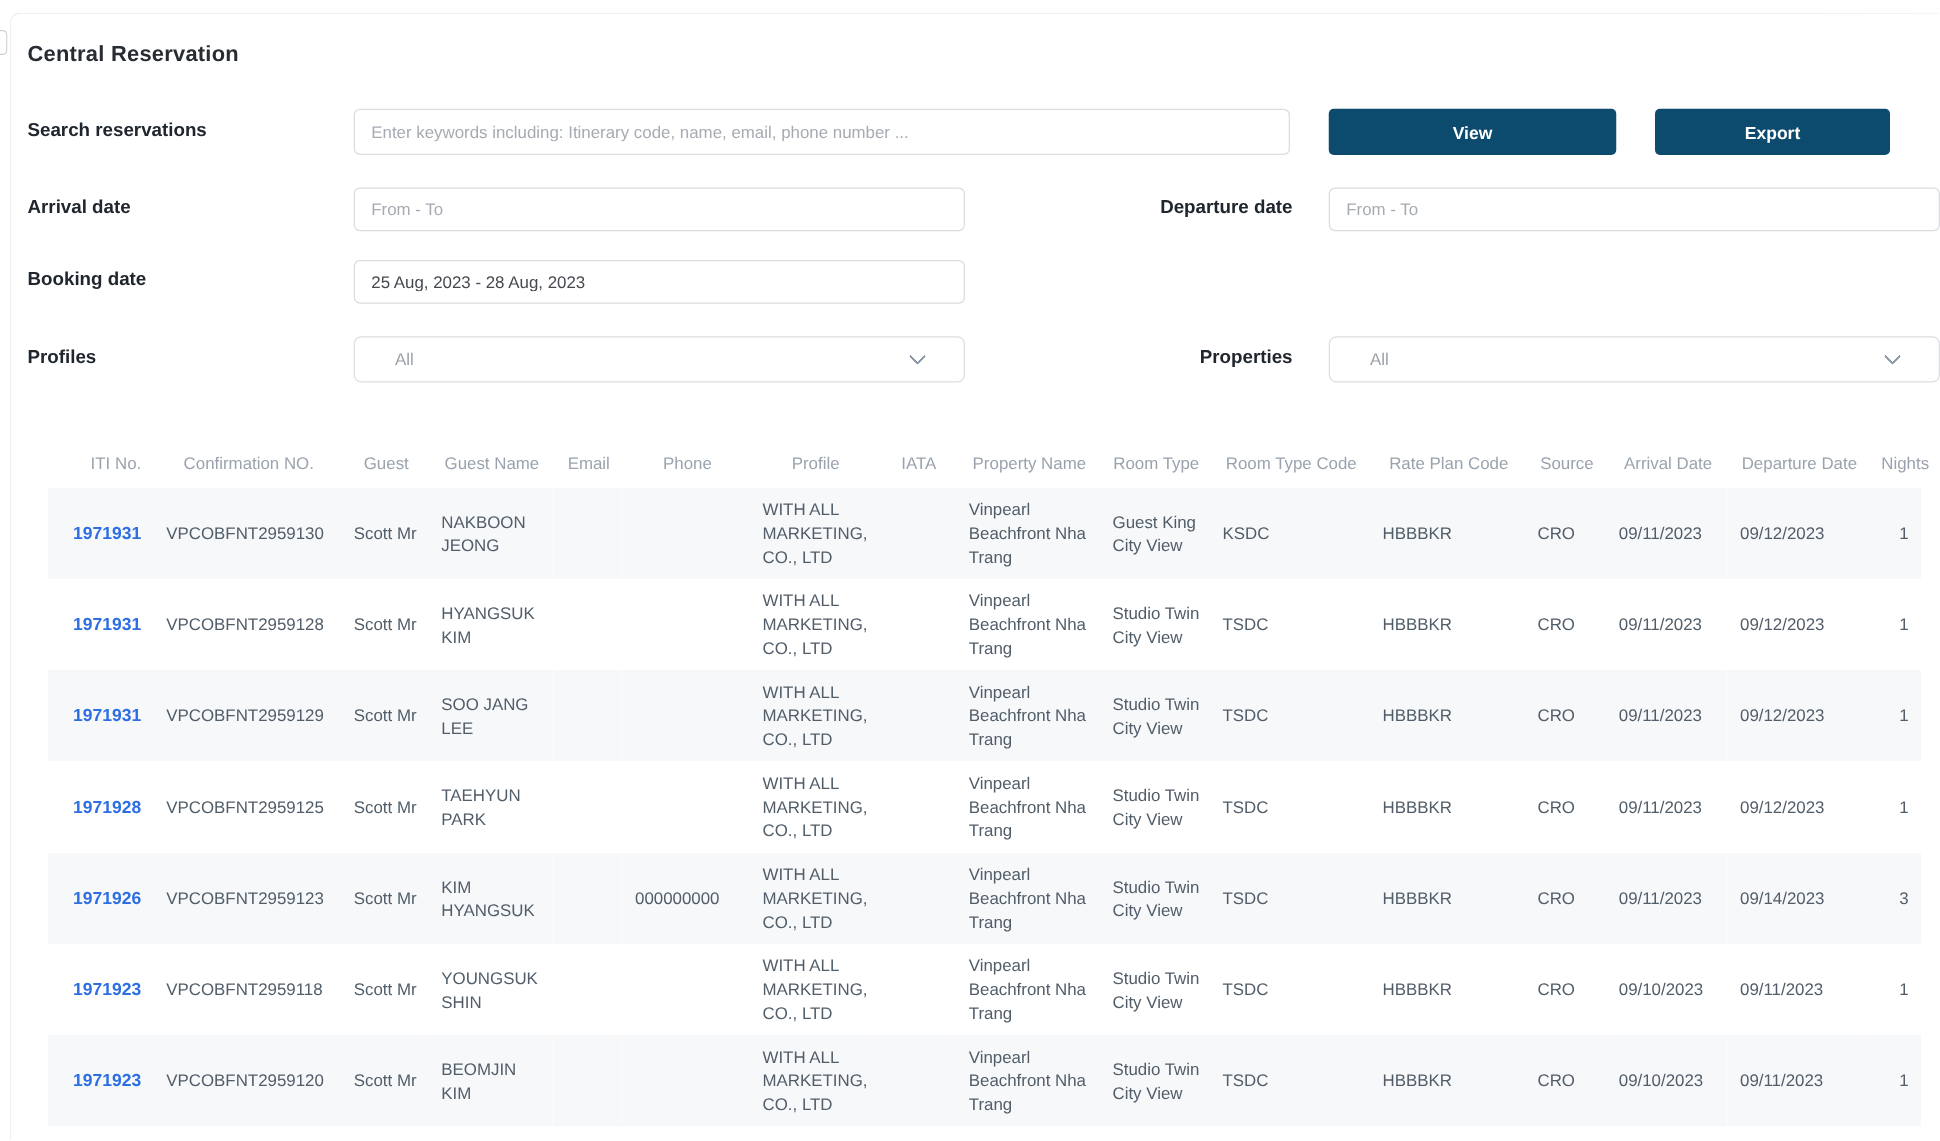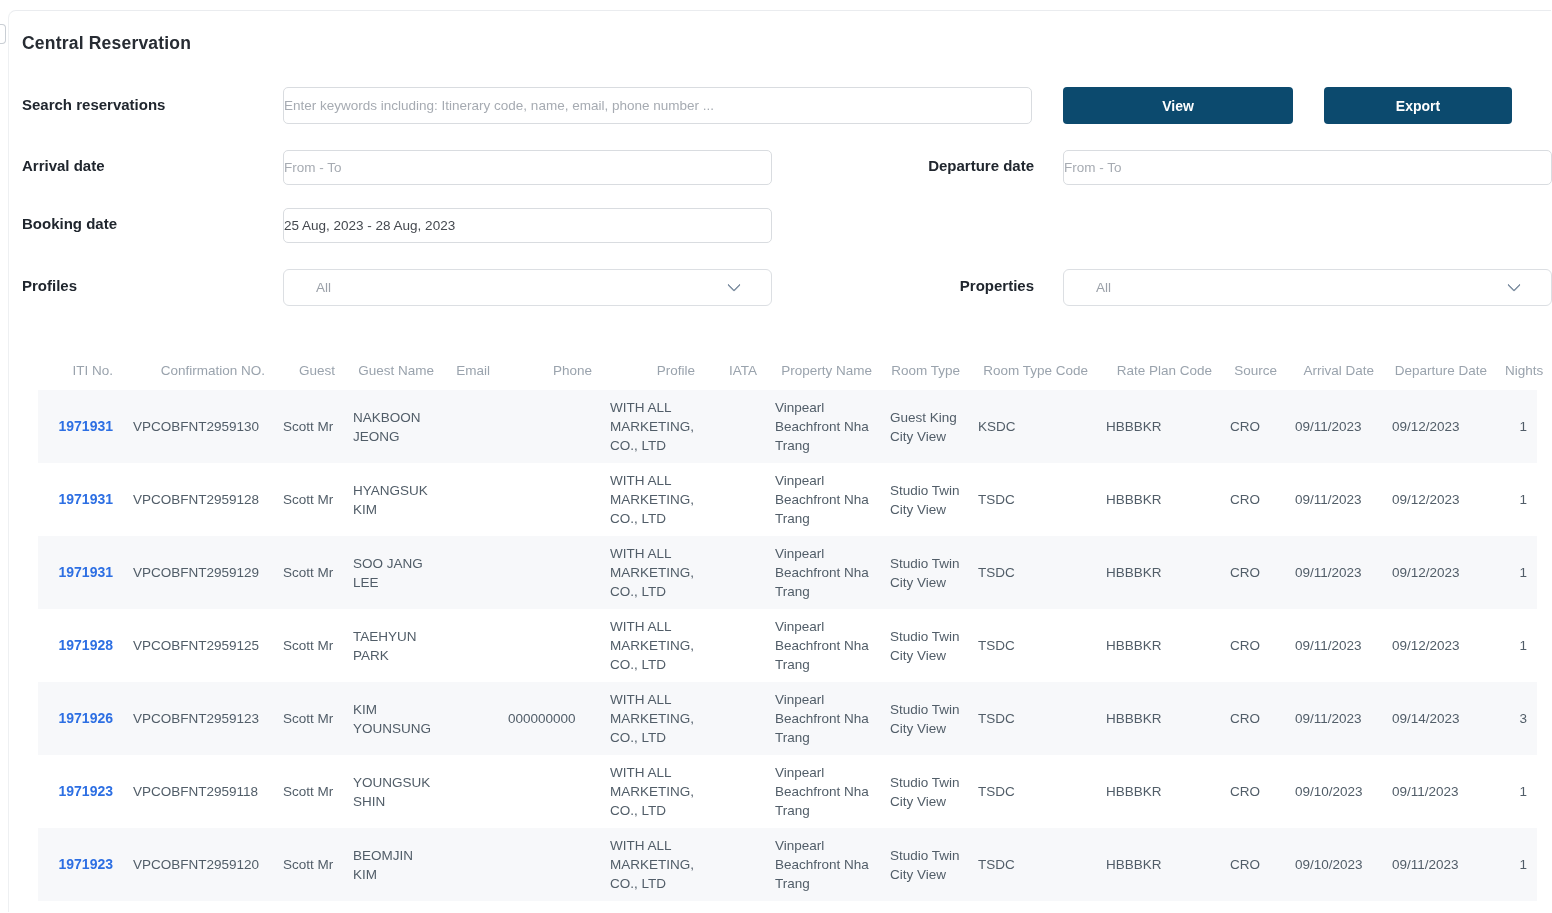--- a/index.html
+++ b/index.html
@@ -24,21 +24,21 @@
     position: absolute; left: 22px; top: 33px;
     font-size: 17.5px; font-weight: 700; color: #272c33; letter-spacing: .2px; text-align: center;
   }
   .flabel {
     position: absolute; font-size: 15px; font-weight: 700; color: #20262e;
   }
   .flabel.right { width: 300px; text-align: right; }
   .tinput {
     position: absolute; border: 1px solid #d9dce0; border-radius: 5px;
     background: #fff; font-family: "Liberation Sans", sans-serif;
-    font-size: 13.5px; color: #45494f; padding: 0 0; outline: none;
+    font-size: 13.5px; color: #45494f; padding: 0 13px; outline: none;
   }
   .tinput::placeholder { color: #a6abb2; opacity: 1; }
   .btn {
     position: absolute; height: 37px; border: none; border-radius: 4px;
     background: #0c4a6e; color: #ffffff; font-family: "Liberation Sans", sans-serif;
     font-size: 14px; font-weight: 700; cursor: pointer;
   }
   .select {
     position: absolute; height: 37px; border: 1px solid #dcdfe3; border-radius: 6px;
     background: #fff; display: flex; align-items: center; padding: 0 32px;
@@ -49,21 +49,21 @@
     width: 10px; height: 10px; margin-top: -5px;
     border-right: 2.5px solid #8696a7; border-bottom: 2.5px solid #8696a7;
     border-radius: 2px; transform: rotate(45deg);
   }
   table.res {
     position: absolute; left: 38px; top: 350px; width: 1499px;
     border-collapse: collapse; table-layout: fixed;
   }
   table.res th {
     height: 40px; font-size: 13.5px; font-weight: 400; color: #9aa3ad;
-    text-align: right; vertical-align: middle; padding: 0 8px 0 10px;
+    text-align: center; vertical-align: middle; padding: 0 8px 0 10px;
     white-space: nowrap; overflow: visible;
   }
   table.res td {
     height: 73px; font-size: 13.5px; color: #515d68; line-height: 19px;
     vertical-align: middle; padding: 0 8px 0 10px; overflow: hidden;
   }
   table.res tbody tr:nth-child(odd) { background: #f7f8fa; }
   table.res th.c-iti, table.res td.c-iti { text-align: right; padding-right: 10px; }
   table.res td.c-iti a { color: #2d6fe3; font-weight: 700; font-size: 14px; text-decoration: none; margin-top: 28px; }
   table.res td.c-nights { text-align: right; padding-right: 10px; }
@@ -209,21 +209,21 @@
         <td class="c-rpc">HBBBKR</td>
         <td class="c-source">CRO</td>
         <td class="c-arr">09/11/2023</td>
         <td class="c-dep">09/12/2023</td>
         <td class="c-nights">1</td>
       </tr>
       <tr>
         <td class="c-iti"><a href="#">1971926</a></td>
         <td class="c-conf">VPCOBFNT2959123</td>
         <td class="c-booker">Scott Mr</td>
-        <td class="c-guest">KIM YOUNSUNG</td>
+        <td class="c-guest">KIM HYANGSUK</td>
         <td class="c-email"></td>
         <td class="c-phone">000000000</td>
         <td class="c-profile">WITH ALL MARKETING, CO., LTD</td>
         <td class="c-iata"></td>
         <td class="c-property">Vinpearl Beachfront Nha Trang</td>
         <td class="c-roomtype">Studio Twin City View</td>
         <td class="c-rtc">TSDC</td>
         <td class="c-rpc">HBBBKR</td>
         <td class="c-source">CRO</td>
         <td class="c-arr">09/11/2023</td>

